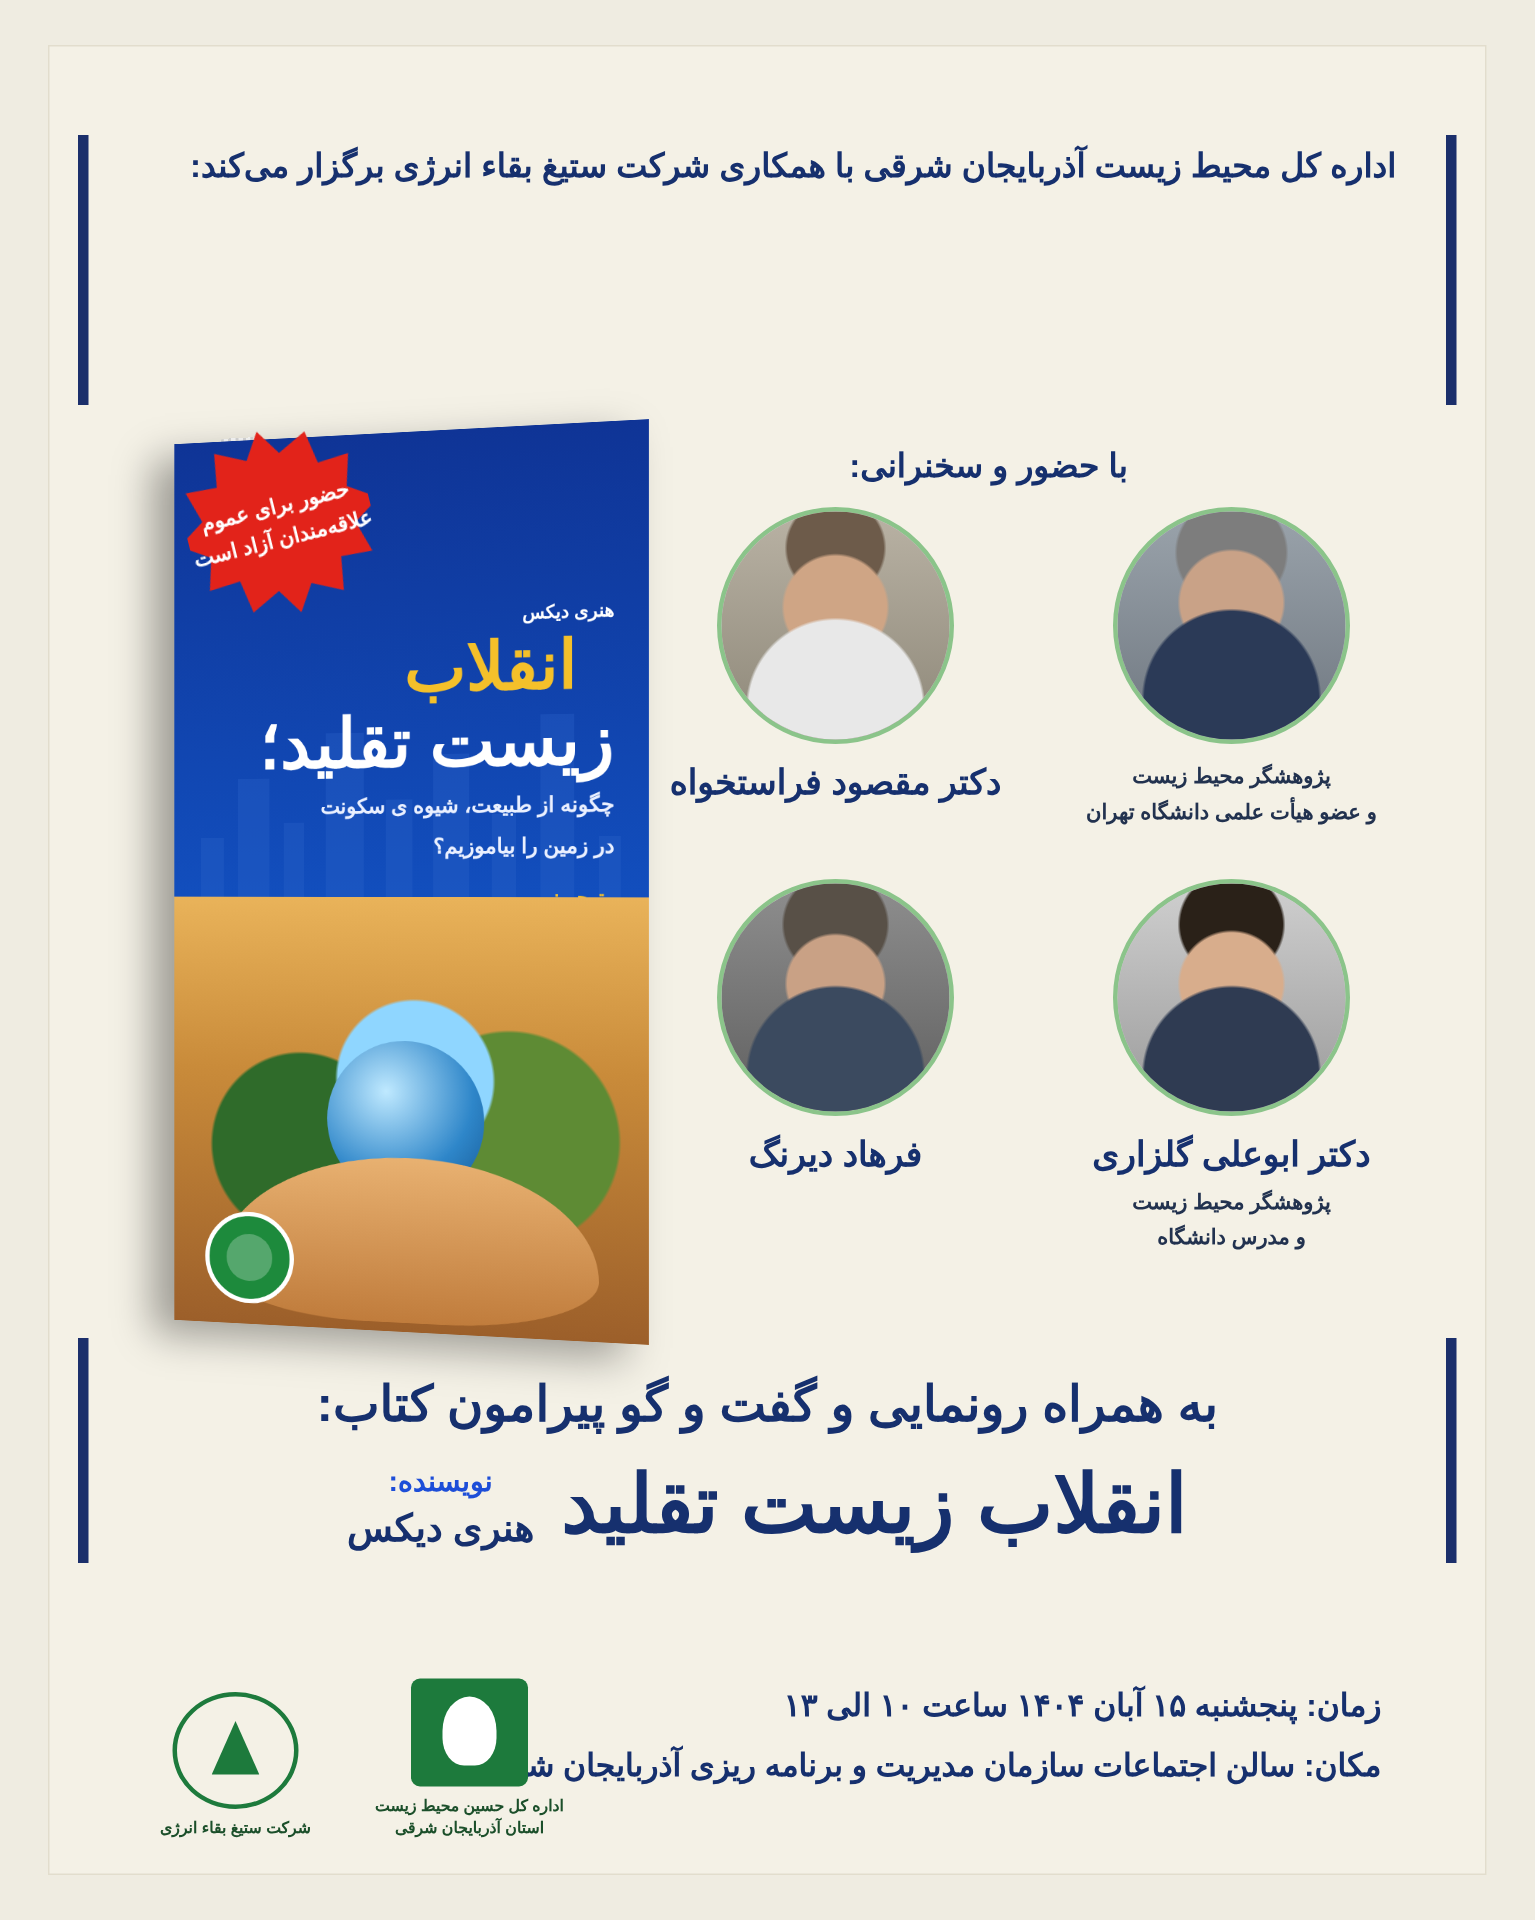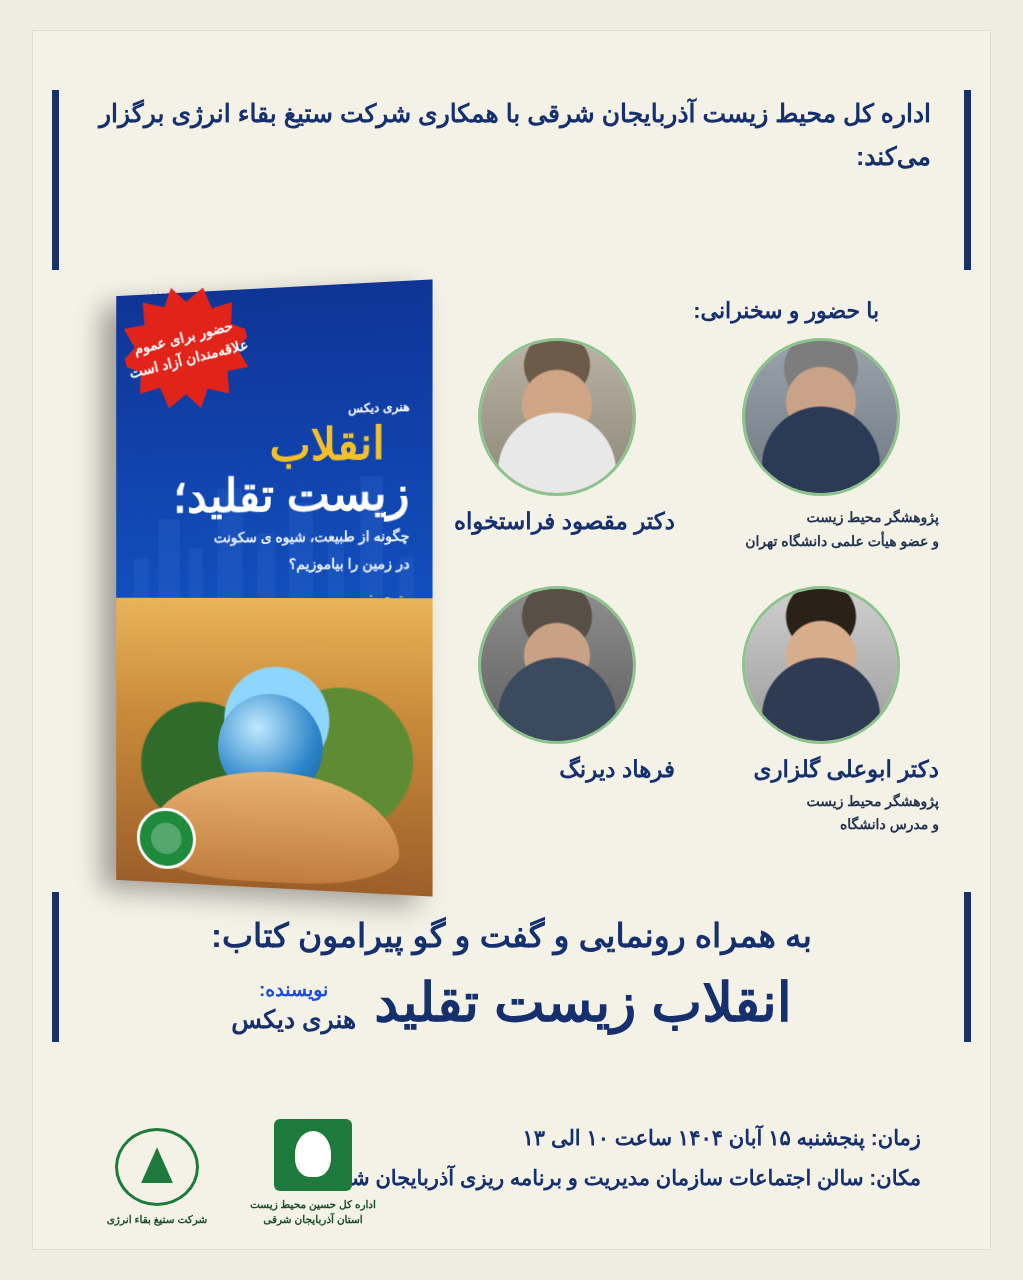--- a/index.html
+++ b/index.html
@@ -21,39 +21,39 @@
   .bar-top{right:20px;top:60px;height:180px;}
   .bar-left-top{left:20px;top:60px;height:180px;}
   .bar-bottom{right:20px;top:862px;height:150px;}
   .bar-left-bottom{left:20px;top:862px;height:150px;}
 
   .header{
     position:absolute;top:62px;right:60px;left:60px;
     text-align:right;
   }
   .kicker{
-    font-size:25px;font-weight:bold;color:#16306e;
+    font-size:22px;font-weight:bold;color:#16306e;
     line-height:1.7;letter-spacing:0;
   }
   .title-main{
     margin-top:14px;
     font-size:44px;font-weight:bold;color:#16306e;
     line-height:1.45;
   }
 
   .speakers{
     position:absolute;top:268px;right:52px;width:500px;
   }
   .with-label{
     font-size:22px;font-weight:bold;color:#16306e;
-    text-align:right;margin-bottom:14px;
+    text-align:center;margin-bottom:14px;
     padding-right:60px;
   }
   .row{display:flex;justify-content:space-between;direction:rtl;}
-  .person{width:236px;margin-bottom:10px;}
+  .person{width:236px;text-align:center;margin-bottom:10px;}
   .avatar{
     width:152px;height:152px;border-radius:50%;
     margin:0 auto 10px auto;
     border:3px solid #8bc48a;
     overflow:hidden;position:relative;
     background:#cfcfcf;
   }
   .avatar .bgimg{position:absolute;inset:0;}
   .p-name{font-size:23px;font-weight:bold;color:#16306e;line-height:1.35;}
   .p-role{font-size:14px;font-weight:bold;color:#22324f;line-height:1.7;margin-top:5px;}

